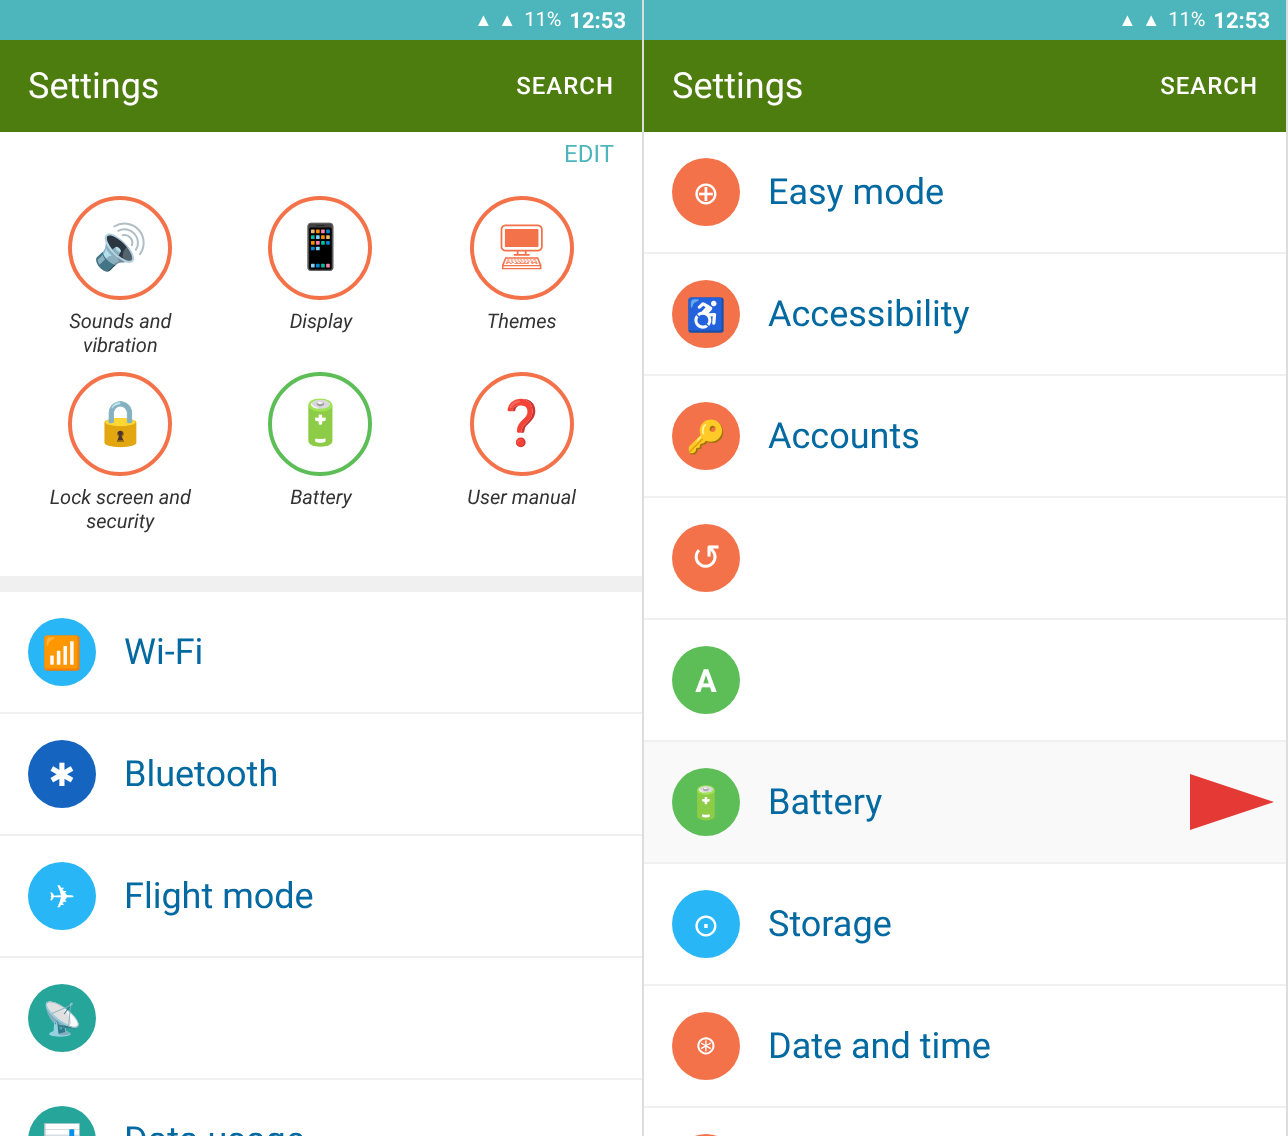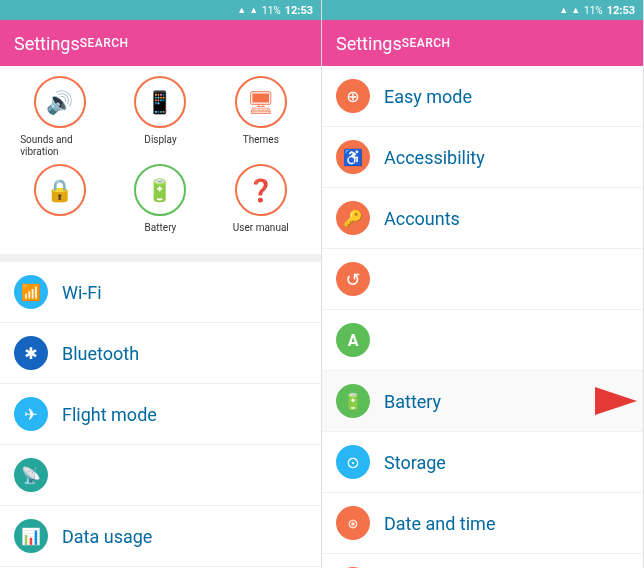--- a/index.html
+++ b/index.html
@@ -38,25 +38,25 @@
     
     .panel {
       display: flex;
       flex-direction: column;
       flex: 1;
       border-right: 1px solid #ddd;
     }
 
     
     .header {
-      background: #ec4899;
+      background: #4d7c0f;
       padding: 10px 14px 10px 14px;
       display: flex;
       align-items: center;
-      justify-content: flex-start;
+      justify-content: space-between;
       height: 46px;
     }
     .header-title {
       color: white;
       font-size: 18px;
       font-weight: 400;
     }
     .header-search {
       color: white;
       font-size: 12px;
@@ -104,22 +104,24 @@
       border-radius: 50%;
       border: 2px solid;
       display: flex;
       align-items: center;
       justify-content: center;
       margin-bottom: 6px;
       font-size: 22px;
     }
     .grid-item-label {
       font-size: 10px;
+      text-align: center;
       color: #333;
       line-height: 1.2;
+      font-style: italic;
     }
 
     .divider {
       height: 8px;
       background: #f0f0f0;
     }
 
     
     .list-section {
       background: white;
@@ -202,39 +204,43 @@
     </span>
     <span>11%</span>
     <span class="time">12:53</span>
   </div>
 
   <div class="header">
     <span class="header-title">Settings</span>
     <span class="header-search">SEARCH</span>
   </div>
 
+  <div class="edit-bar">
+    <span class="edit-label">EDIT</span>
+  </div>
 
   <div class="grid-section">
     <div class="grid-row">
       <div class="grid-item">
         <div class="grid-icon-circle" style="border-color:#f4724a; color:#f4724a;">🔊</div>
         <span class="grid-item-label">Sounds and vibration</span>
       </div>
       <div class="grid-item">
         <div class="grid-icon-circle" style="border-color:#f4724a; color:#f4724a;">📱</div>
         <span class="grid-item-label">Display</span>
       </div>
       <div class="grid-item">
         <div class="grid-icon-circle" style="border-color:#f4724a; color:#f4724a;">🖥</div>
         <span class="grid-item-label">Themes</span>
       </div>
     </div>
     <div class="grid-row">
       <div class="grid-item">
         <div class="grid-icon-circle" style="border-color:#f4724a; color:#f4724a;">🔒</div>
+        <span class="grid-item-label">Lock screen and security</span>
       </div>
       <div class="grid-item">
         <div class="grid-icon-circle" style="border-color:#5dbe58; color:#5dbe58;">🔋</div>
         <span class="grid-item-label">Battery</span>
       </div>
       <div class="grid-item">
         <div class="grid-icon-circle" style="border-color:#f4724a; color:#f4724a;">❓</div>
         <span class="grid-item-label">User manual</span>
       </div>
     </div>

